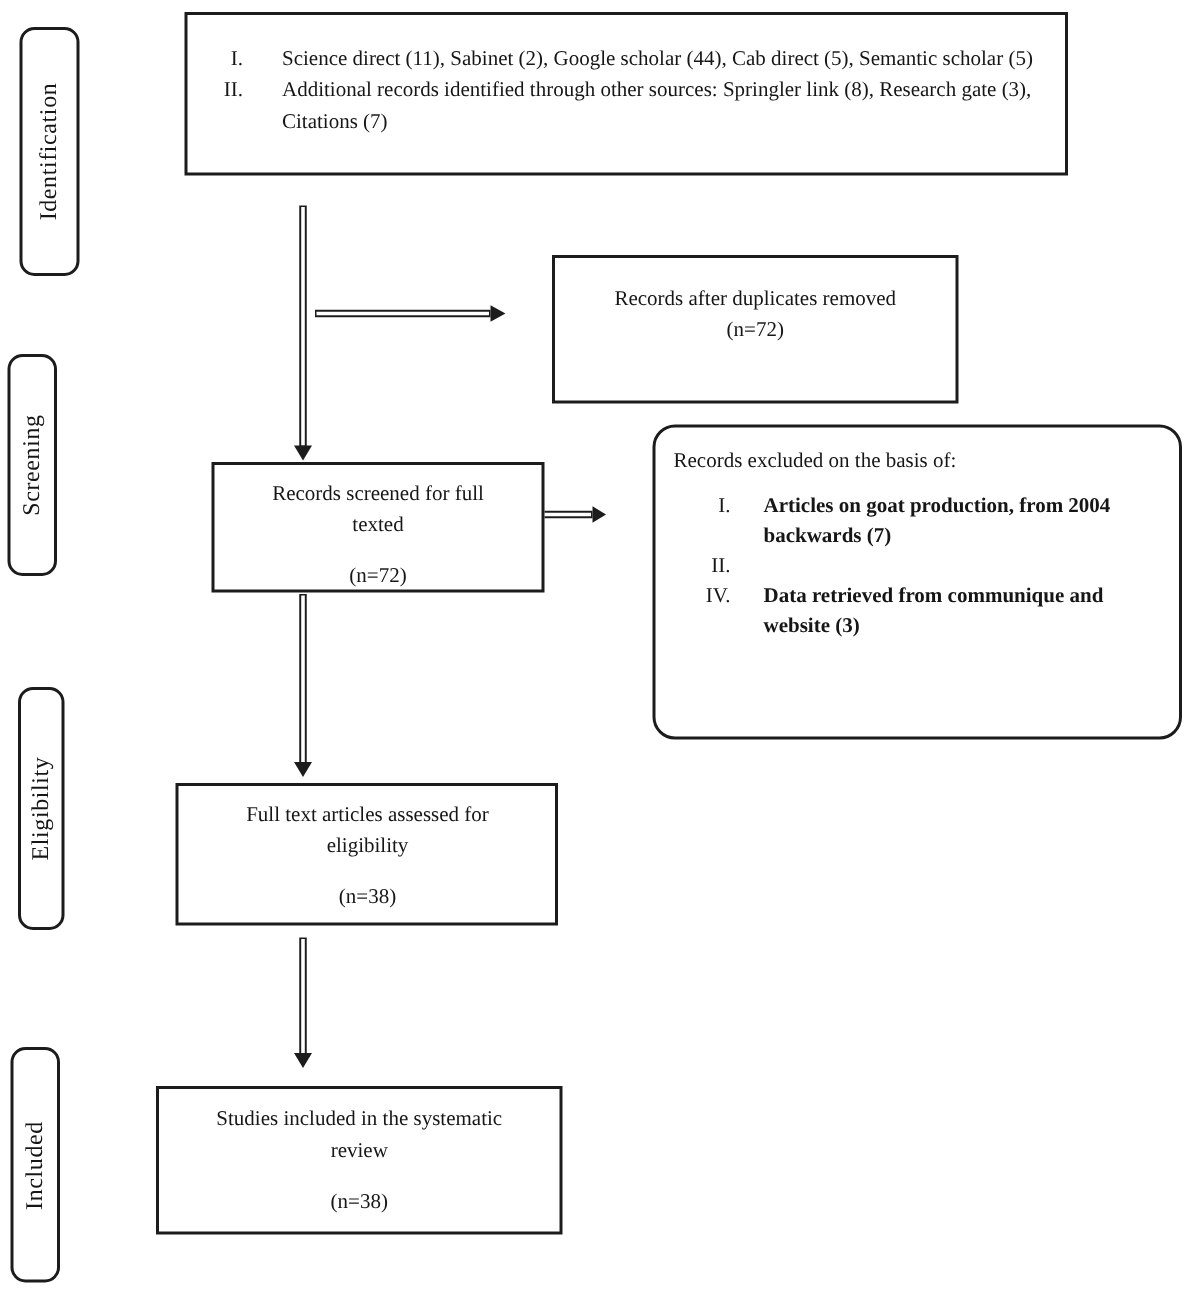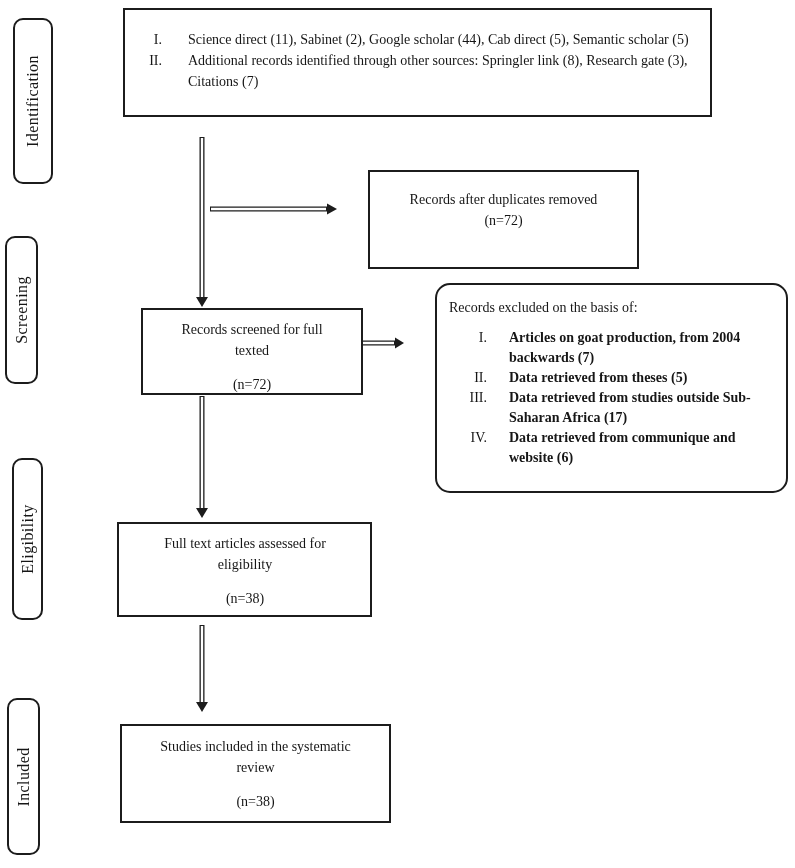--- a/index.html
+++ b/index.html
@@ -28,21 +28,21 @@
   #box-identified .roman-row { grid-template-columns:28px 1fr; column-gap:26px; }
 
   #box-excluded { left:435px; top:283px; width:353px; height:210px; padding:13px 12px 0 12px; line-height:20px;border-radius:15px; }
   #box-excluded .roman-list { margin-top:10px; }
   #box-excluded .roman-row { grid-template-columns:38px 1fr; column-gap:22px; }
   #box-excluded .roman-row .text { max-width:258px;font-weight:bold; }
 
   #box-duplicates { left:368px; top:170px; width:271px; height:99px; padding-top:17px;text-align:center; }
   #box-screened   { left:117px; top:308px; width:222px; height:87px; padding:9px 24px 16px 24px;margin-left:24px; }
   #box-fulltext   { left:117px; top:522px; width:255px; height:95px; padding:9px 30px 0 31px; }
-  #box-studies    { left:120px; top:724px; width:271px; height:99px; padding:10px 28px 0 28px; }
+  #box-studies    { left:104px; top:724px; width:271px; height:99px; padding:10px 28px 0 28px; }
 
   
   .stage {
     position:absolute; box-sizing:border-box; background:#ffffff;
     border:2px solid #1c1c1c; border-radius:10px;
   }
   .stage .vlabel {
     position:absolute; top:50%; left:50%;
     transform:translate(-50%,-50%) rotate(-90deg);
     white-space:nowrap; font-size:16px; letter-spacing:0.4px;
@@ -132,31 +132,26 @@
     <span class="intro">Records excluded on the basis of:</span>
     <div class="roman-list">
 
         <div class="roman-row">
           <span class="numeral">I.</span>
           <span class="text">Articles on goat production, from 2004 backwards (7)</span>
         </div>
 
         <div class="roman-row">
           <span class="numeral">II.</span>
-          <span class="text">Data retrieved from theses (5)</span>
         </div>
 
-        <div class="roman-row">
-          <span class="numeral">III.</span>
-          <span class="text">Data retrieved from studies outside Sub-Saharan Africa (17)</span>
-        </div>
 
         <div class="roman-row">
           <span class="numeral">IV.</span>
-          <span class="text">Data retrieved from communique and website (6)</span>
+          <span class="text">Data retrieved from communique and website (3)</span>
         </div>
       </div>
   </div>
 
   <div class="box center" id="box-fulltext">
     <div>Full text articles assessed for eligibility</div>
     <div class="count">(n=38)</div>
   </div>
 
   <div class="box center" id="box-studies">

